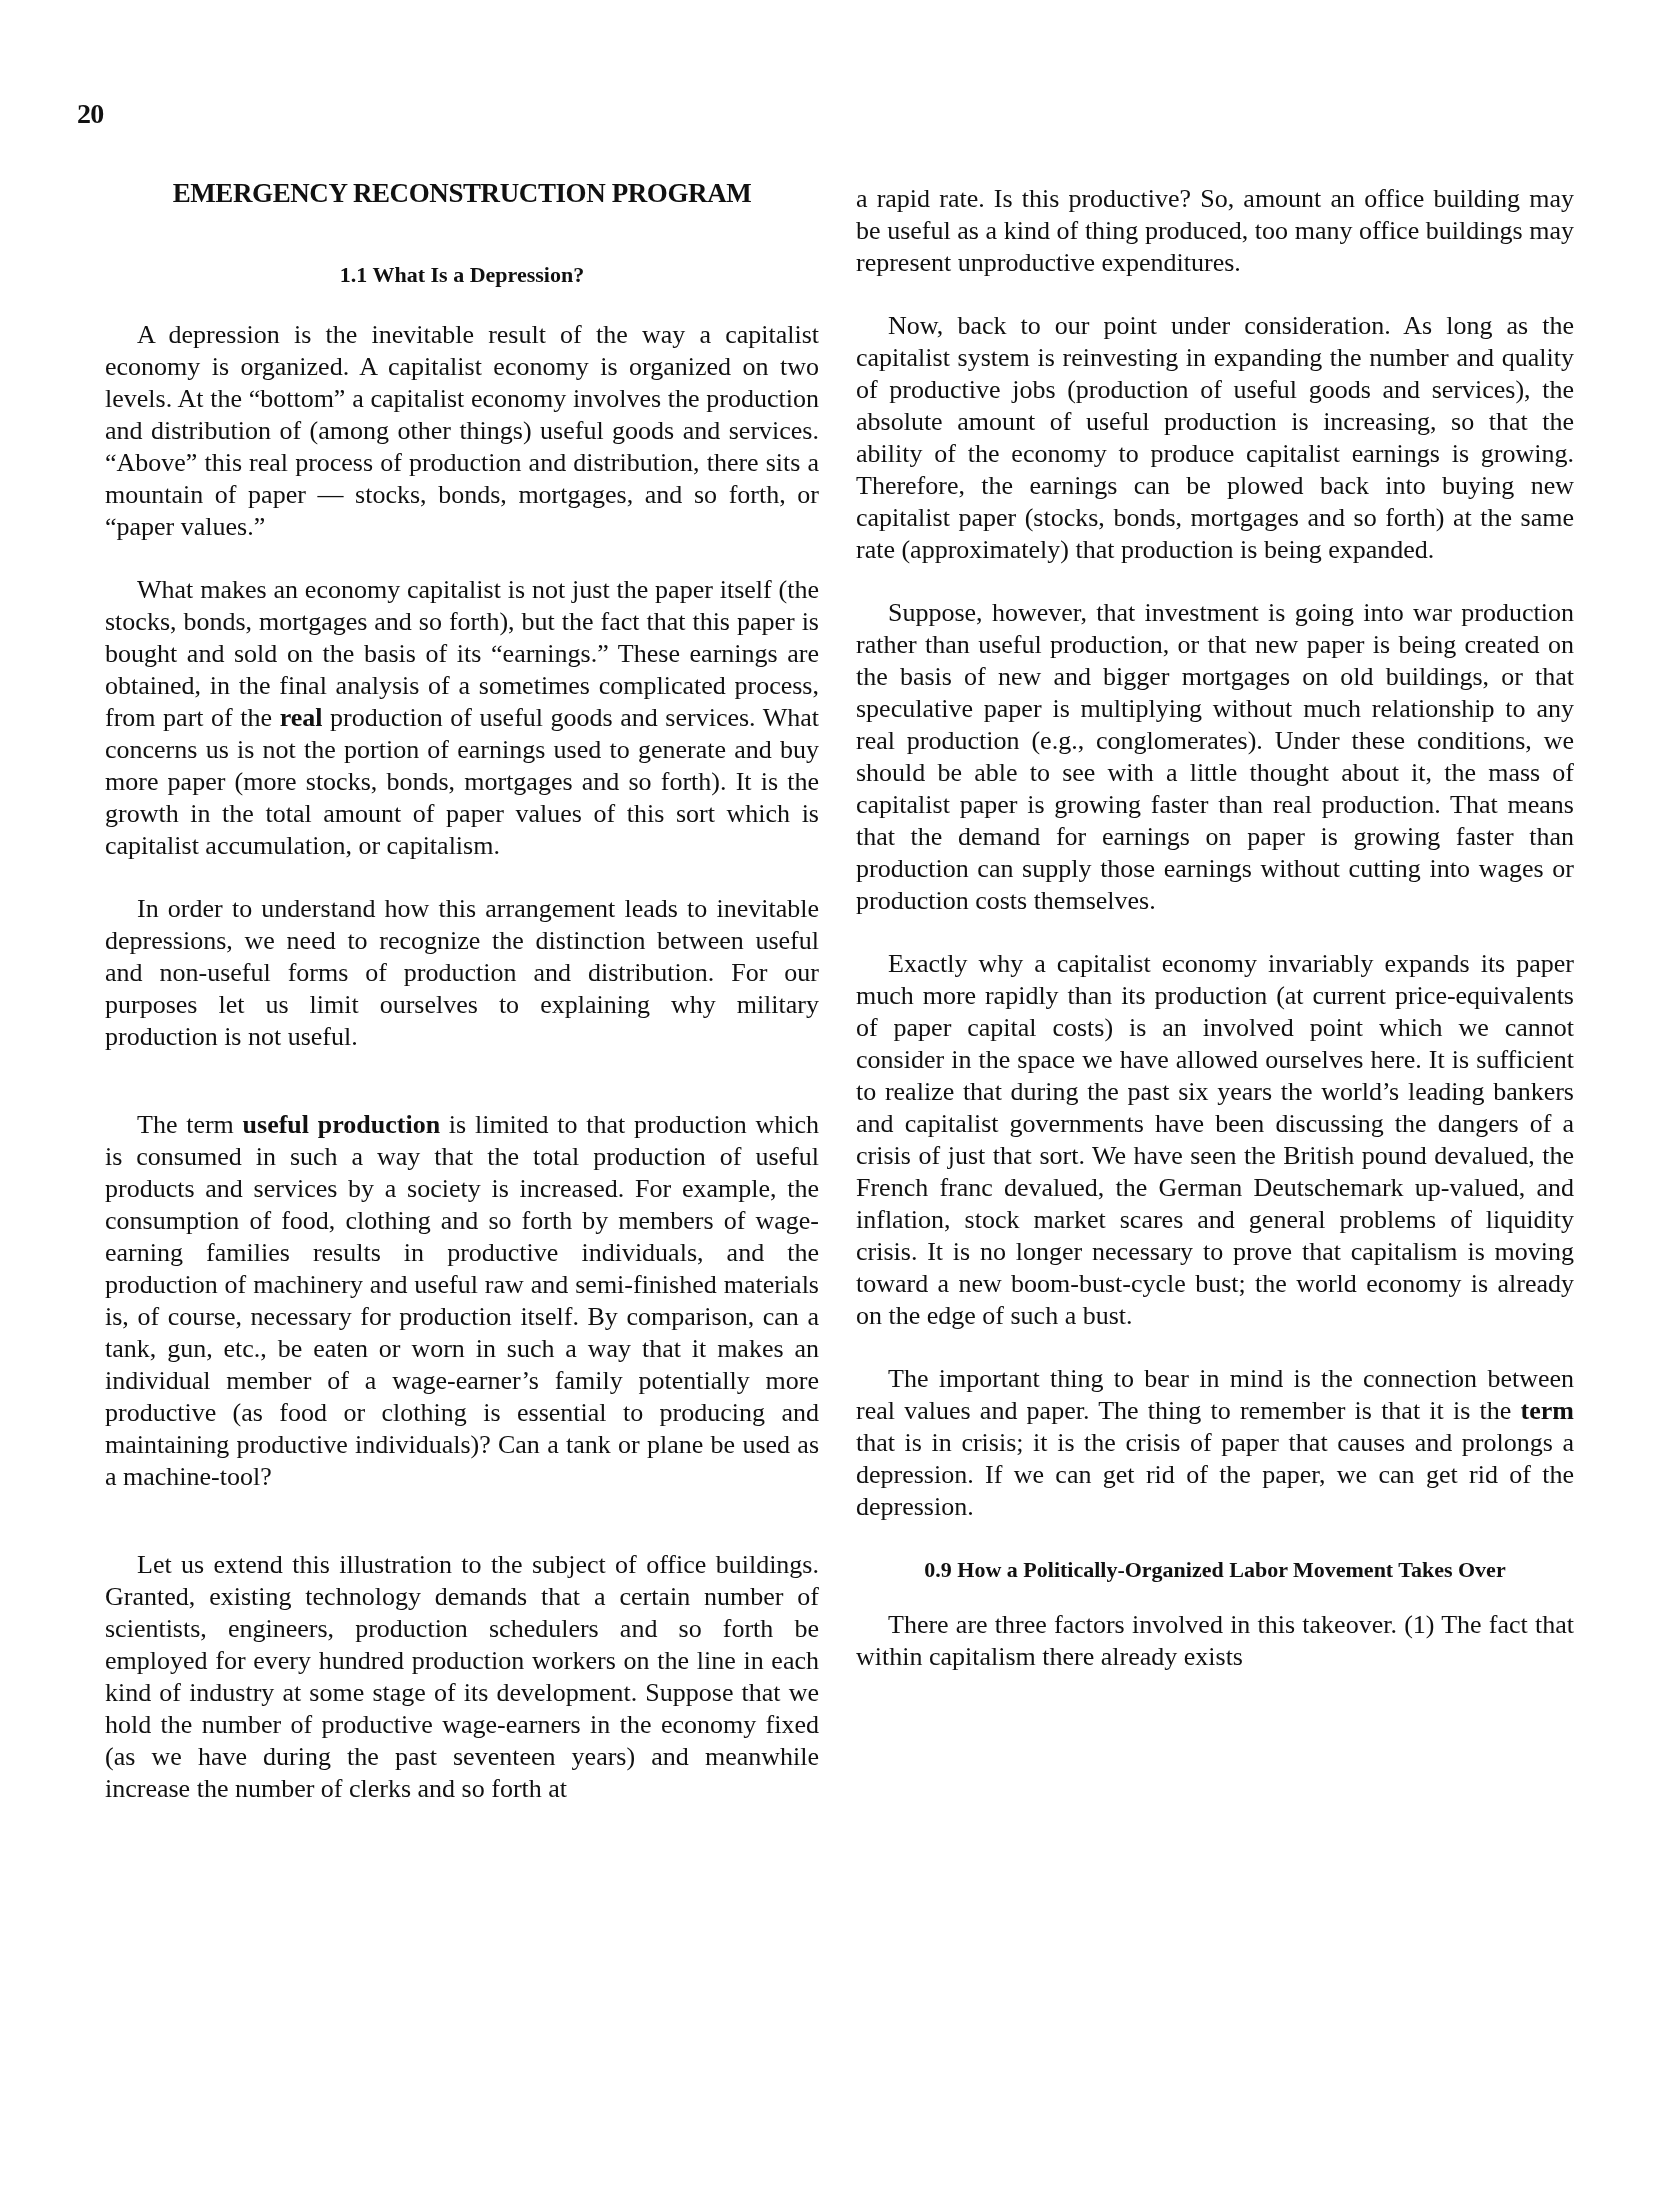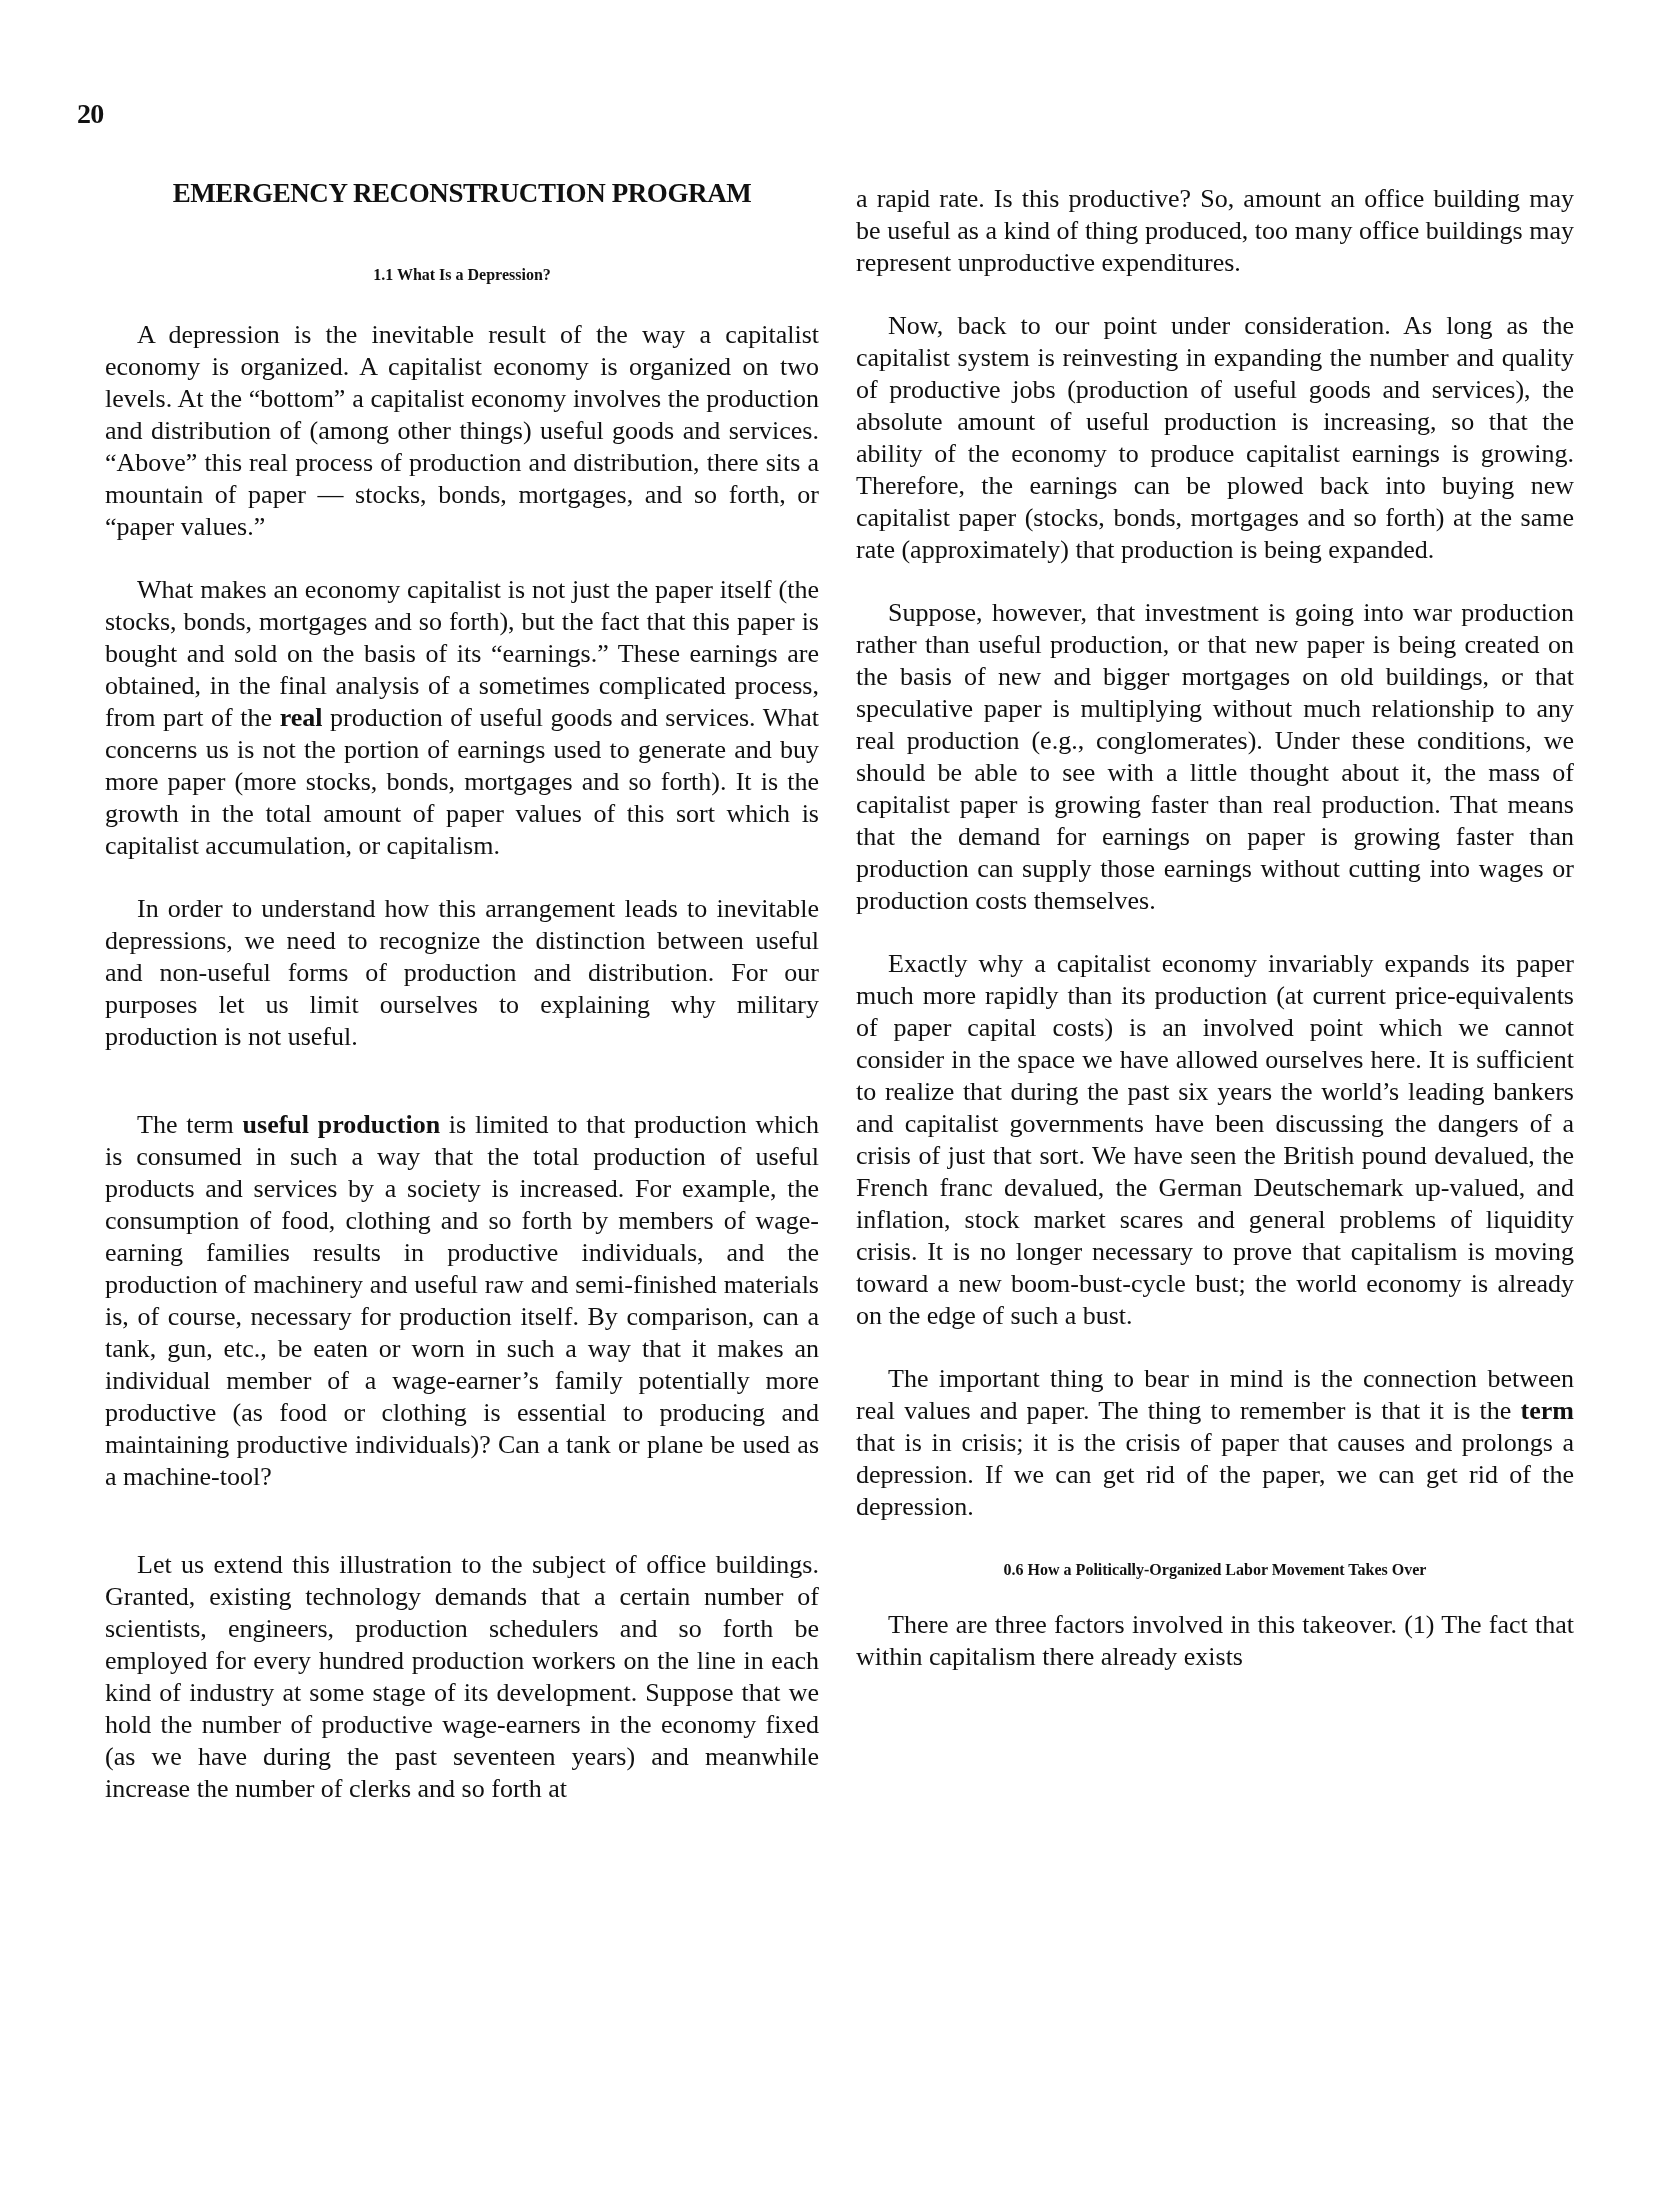--- a/index.html
+++ b/index.html
@@ -15,21 +15,21 @@
     position: absolute; top: 176px; width: 714px;
     font-size: 26px; line-height: 32px;
   }
   .col-left { left: 105px; }
   .col-right { left: 856px; top: 183px; width: 718px; }
   .doc-title {
     font-size: 27px; font-weight: bold; text-align: center;
     margin: 0 0 49px 0; letter-spacing: -0.4px; line-height: 34px;
   }
   .section-heading {
-    font-size: 16px; font-weight: bold; text-align: center;
+    font-size: 22px; font-weight: bold; text-align: center;
     margin: 0 0 29px 0; line-height: 31px;
   }
   p {
     margin: 0 0 31px 0; text-align: justify; text-indent: 32px;
     hyphens: manual;
   }
   p.cont { text-indent: 0; }
   p.tight { margin-bottom: 7px; }
   b { font-weight: bold; }
   .sec12 { margin-top: 27px; margin-bottom: 24px; }
@@ -50,17 +50,17 @@
   <p>Let us extend this illustration to the subject of office buildings. Granted, existing technology demands that a certain number of scientists, engineers, production schedulers and so forth be employed for every hundred production workers on the line in each kind of industry at some stage of its development. Suppose that we hold the number of productive wage-earners in the economy fixed (as we have during the past seventeen years) and meanwhile increase the number of clerks and so forth at</p>
 </div>
 
 <div class="column col-right">
   <p class="cont">a rapid rate. Is this productive? So, amount an office building may be useful as a kind of thing produced, too many office buildings may represent unproductive expenditures.</p>
   <p>Now, back to our point under consideration. As long as the capitalist system is reinvesting in expanding the number and quality of productive jobs (production of useful goods and services), the absolute amount of useful production is increasing, so that the ability of the economy to produce capitalist earnings is growing. Therefore, the earnings can be plowed back into buying new capitalist paper (stocks, bonds, mortgages and so forth) at the same rate (approximately) that production is being expanded.</p>
   <p>Suppose, however, that investment is going into war production rather than useful production, or that new paper is being created on the basis of new and bigger mortgages on old buildings, or that speculative paper is multiplying without much relationship to any real production (e.g., conglomerates). Under these conditions, we should be able to see with a little thought about it, the mass of capitalist paper is growing faster than real production. That means that the demand for earnings on paper is growing faster than production can supply those earnings without cutting into wages or production costs themselves.</p>
   <p>Exactly why a capitalist economy invariably expands its paper much more rapidly than its production (at current price-equivalents of paper capital costs) is an involved point which we cannot consider in the space we have allowed ourselves here. It is sufficient to realize that during the past six years the world’s leading bankers and capitalist governments have been discussing the dangers of a crisis of just that sort. We have seen the British pound devalued, the French franc devalued, the German Deutschemark up-valued, and inflation, stock market scares and general problems of liquidity crisis. It is no longer necessary to prove that capitalism is moving toward a new boom-bust-cycle bust; the world economy is already on the edge of such a bust.</p>
   <p><span>The important thing to bear in mind is the connection between real values and paper. The thing to remember is that it is the </span><b>term</b><span> that is in crisis; it is the crisis of paper that causes and prolongs a depression. If we can get rid of the paper, we can get rid of the depression.</span></p>
 
-  <h2 class="section-heading sec12">0.6 How a Politically-Organized Labor Movement Takes Over</h2>
+  <h2 class="section-heading sec12">0.9 How a Politically-Organized Labor Movement Takes Over</h2>
 
   <p>There are three factors involved in this takeover. (1) The fact that within capitalism there already exists</p>
 </div>
 
 
 </body></html>

